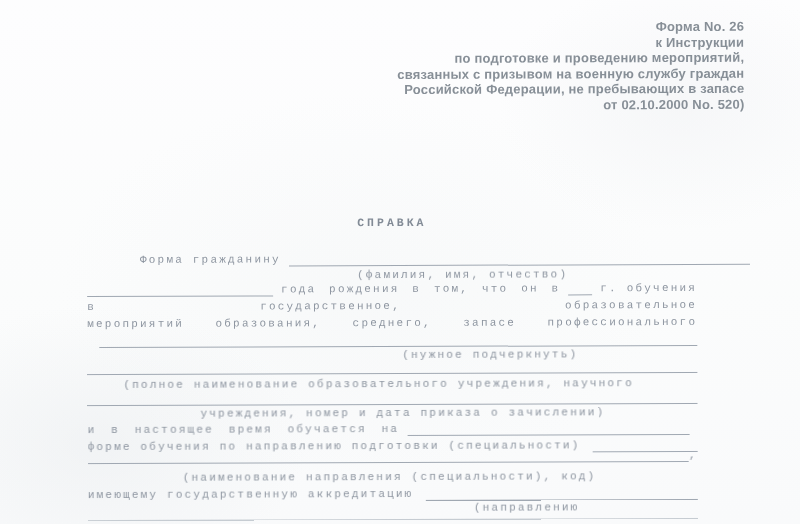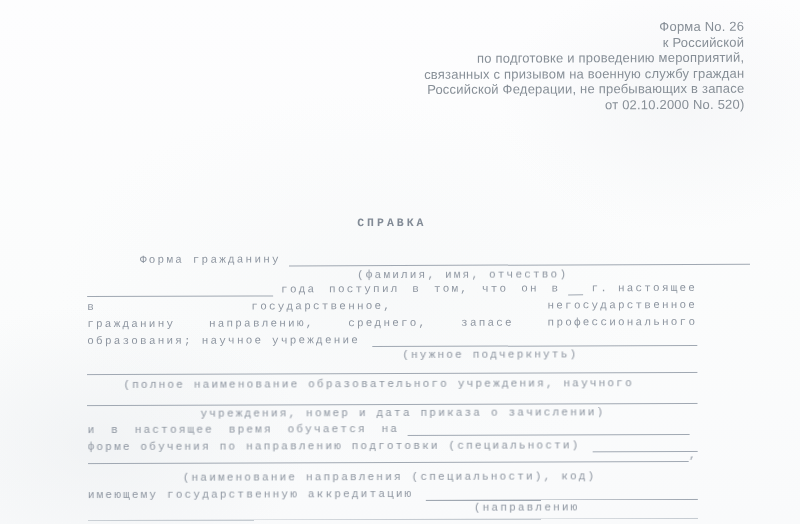--- a/index.html
+++ b/index.html
@@ -16,21 +16,21 @@
   .tilt{position:absolute;inset:0;transform:rotate(-0.2deg);transform-origin:50% 50%;}
 
   
   .hdr{
     position:absolute;top:20px;right:55px;width:420px;
     text-align:right;
     font-family:"Liberation Sans",sans-serif;
     font-size:13px;line-height:15.5px;letter-spacing:.2px;
     color:#878f97;
   }
-  .hdr div{white-space:nowrap;}
+  .hdr div{white-space:nowrap;font-weight:bold;}
 
   
   .tw{font-family:"Liberation Mono","DejaVu Sans Mono",monospace;font-size:11px;letter-spacing:2.2px;color:#8d95a0;}
   .title{
     position:absolute;left:87px;width:610px;top:216px;text-align:center;
     font-size:11.5px;letter-spacing:3px;color:#828b96;font-weight:bold;
   }
   .bline{
     position:absolute;left:87px;width:610px;height:14px;
     display:flex;align-items:flex-end;white-space:nowrap;
@@ -47,61 +47,60 @@
   .gap12{margin-left:12px;}
 </style>
 </head>
 <body>
 
 <div class="page">
   <div class="tilt">
 
     <div class="hdr">
       <div>Форма No. 26</div>
-      <div>к Российской</div>
+      <div>к Инструкции</div>
       <div>по подготовке и проведению мероприятий,</div>
       <div>связанных с призывом на военную службу граждан</div>
       <div>Российской Федерации, не пребывающих в запасе</div>
       <div>от 02.10.2000 No. 520)</div>
     </div>
 
     <div class="title tw">СПРАВКА</div>
 
     <div class="bline tw" style="top:252px;padding-left:53px;">
       <span>Форма гражданину</span>
       <span class="fill gap8"></span>
     </div>
 
     <div class="bline tw" style="top:268px;padding-left:270px;">
       <span class="cap">(фамилия, имя, отчество)</span>
     </div>
 
     <div class="bline tw" style="top:282px;">
       <span class="fill fixed" style="width:186px;"></span>
-      <span class="ws4 gap8">года поступил в том, что он в</span>
+      <span class="ws4 gap8">года рождения в том, что он в</span>
       <span class="fill gap8" style="margin-right:8px;"></span>
-      <span>г. настоящее</span>
+      <span>г. обучения</span>
     </div>
 
     <div class="bline tw just" style="top:299px;">
       <span>в</span>
       <span>государственное,</span>
-      <span>негосударственное</span>
+      <span>образовательное</span>
     </div>
 
     <div class="bline tw just" style="top:316px;">
-      <span>гражданину</span>
-      <span>направлению,</span>
+      <span>мероприятий</span>
+      <span>образования,</span>
       <span>среднего,</span>
       <span>запасе</span>
       <span>профессионального</span>
     </div>
 
     <div class="bline tw" style="top:333px;">
-      <span>образования; научное учреждение</span>
       <span class="fill gap12"></span>
     </div>
 
     <div class="bline tw" style="top:348px;padding-left:315px;">
       <span class="cap">(нужное подчеркнуть)</span>
     </div>
 
     <div class="bline tw" style="top:360px;">
       <span class="fill"></span>
     </div>

